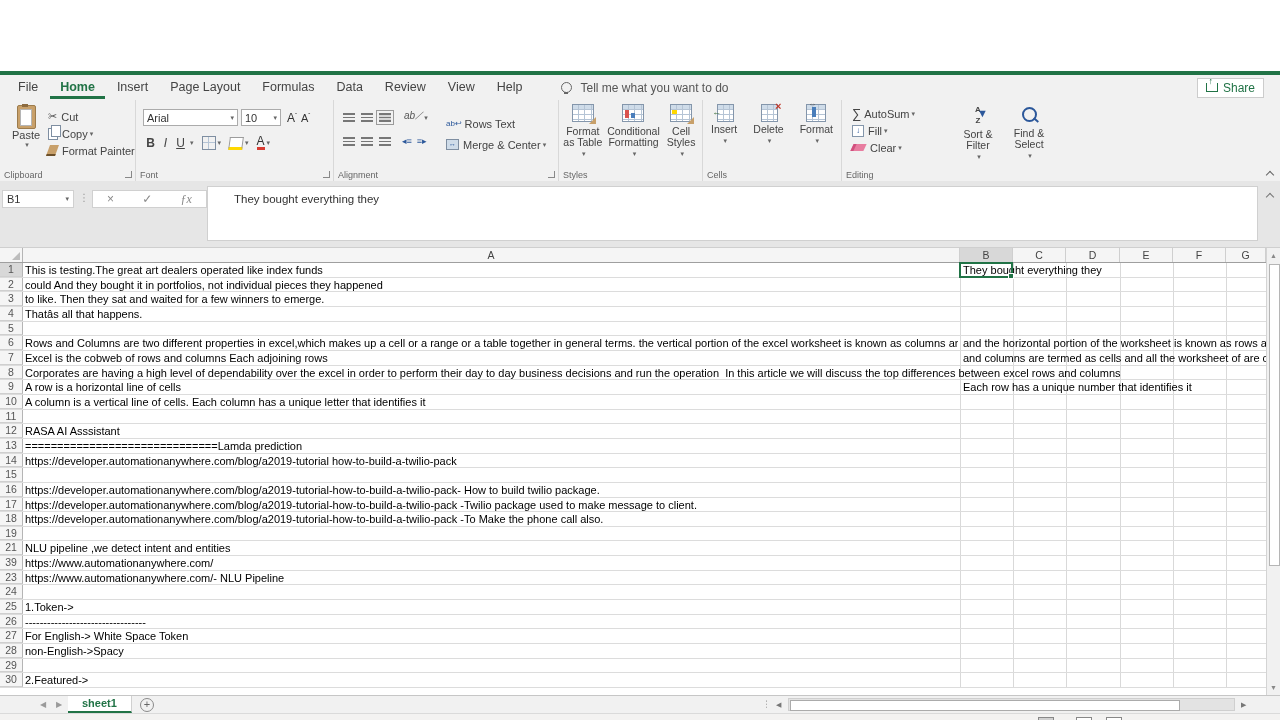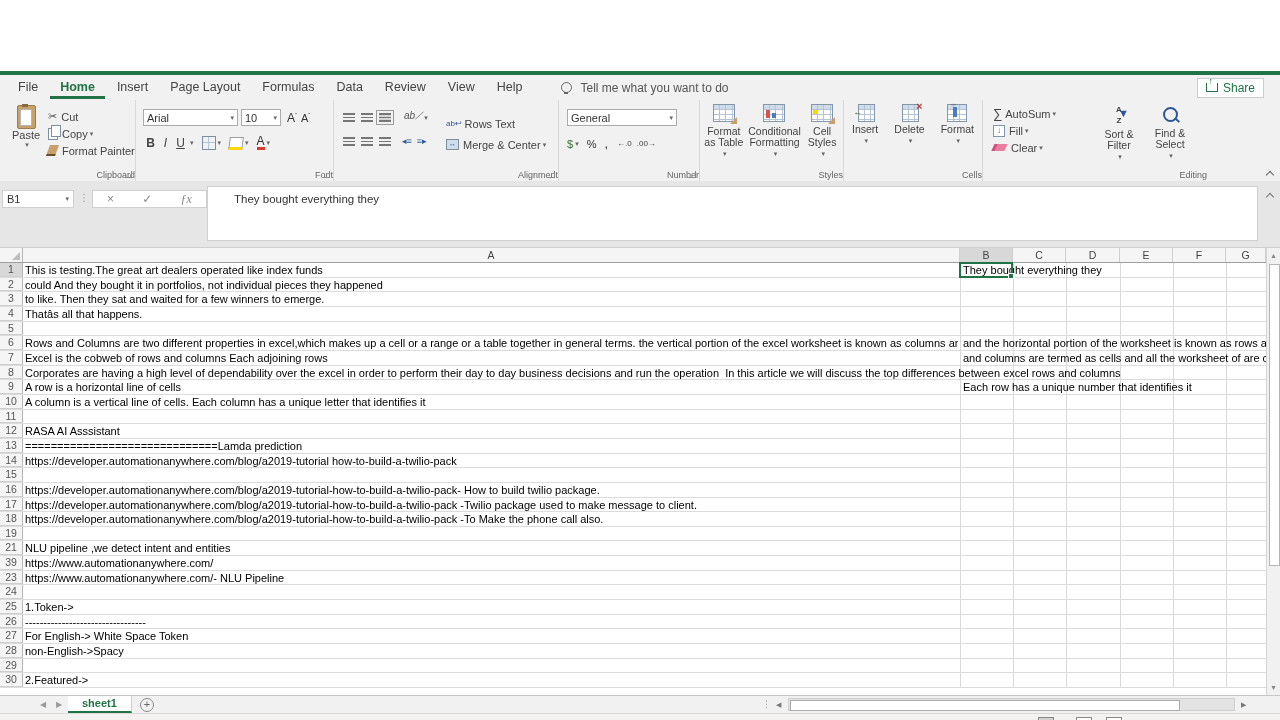--- a/index.html
+++ b/index.html
@@ -16,21 +16,21 @@
   .bulb{width:9px;height:9px;border:1.5px solid #666;border-radius:50%;position:relative;margin-right:8px;}
   .bulb:after{content:"";position:absolute;left:2px;top:9px;width:4px;height:2px;background:#666;}
   #sharebtn{margin-left:auto;margin-right:16px;display:flex;align-items:center;background:#fff;
     border:1px solid #ccc;padding:2px 8px;font-size:12px;color:#217346;}
   .share-ic{width:10px;height:8px;border:1px solid #217346;border-top:none;position:relative;margin-right:5px;}
   .share-ic:after{content:"↑";position:absolute;left:1.5px;top:-7px;font-size:9px;color:#217346;}
 
   
   #ribbon{left:0;top:100px;width:1280px;height:81px;background:#f1f1f1;border-bottom:1px solid #d2d2d2;display:flex;}
   .group{position:relative;height:100%;border-right:1px solid #d8d8d8;box-sizing:border-box;flex:none;}
-  .glabel{position:absolute;bottom:1px;left:16px;right:0;text-align:right;font-size:9px;color:#666;}
+  .glabel{position:absolute;bottom:1px;left:4px;right:0;text-align:left;font-size:9px;color:#666;}
   .lnch{position:absolute;bottom:3px;right:3px;width:6px;height:6px;border-right:1px solid #888;border-bottom:1px solid #888;}
   .chev{font-size:7px;color:#666;margin-left:2px;}
   .mini{display:flex;align-items:center;font-size:11px;color:#444;height:17px;white-space:nowrap;}
   .selbox{background:#fff;border:1px solid #ababab;font-size:11px;color:#333;display:flex;align-items:center;
     padding:0 3px;height:17px;box-sizing:border-box;}
   .selbox .chev{margin-left:auto;}
   .icbar{display:inline-block;width:12px;height:9px;background:
      repeating-linear-gradient(#777 0 1.5px,transparent 1.5px 3.5px);margin:0 3px;}
   .bigbtn{display:flex;flex-direction:column;align-items:center;text-align:center;font-size:10.5px;
     color:#444;line-height:11px;padding-top:4px;}
@@ -242,38 +242,20 @@
       </div>
       <div class="abs mini" style="left:112px;top:36px">
         <span style="width:11px;height:9px;border:1px solid #7e8ea1;background:#cfdce9;margin-right:4px;text-align:center;font-size:7px;line-height:8px;color:#2b579a">↔</span>
         <span>Merge &amp; Center</span>
           <span class="chev">▾</span>
       </div>
       <div class="glabel">Alignment</div>
       <div class="lnch"></div>
     </div>
 
-    <div class="group" style="width:141px">
-      <div class="abs" style="left:8px;top:9px">
-        <span class="selbox" style="width:110px">
-            <span>General</span>
-            <span class="chev">▾</span>
-          </span>
-      </div>
-      <div class="abs" style="left:8px;top:36px;display:flex;align-items:center">
-        <span class="num-ic">$</span>
-          <span class="chev">▾</span>
-        <span style="font-size:11px;margin-left:8px">%</span>
-        <span style="font-size:13px;margin-left:8px">,</span>
-        <span style="font-size:8px;margin-left:9px;color:#444">←.0</span>
-        <span style="font-size:8px;margin-left:5px;color:#444">.00→</span>
-      </div>
-      <div class="glabel">Number</div>
-      <div class="lnch"></div>
-    </div>
 
     <div class="group" style="width:144px;display:flex;justify-content:space-around">
       <div class="bigbtn" style="width:46px">
         <span class="gridic">
             <span class="mark" style="right:-3px;bottom:-3px;width:0;height:0;border-left:7px solid transparent;border-bottom:7px solid #c8a06a"></span>
           </span>
         <span>Format as Table</span>
           <span class="chev">▾</span>
       </div>
       <div class="bigbtn" style="width:52px">

